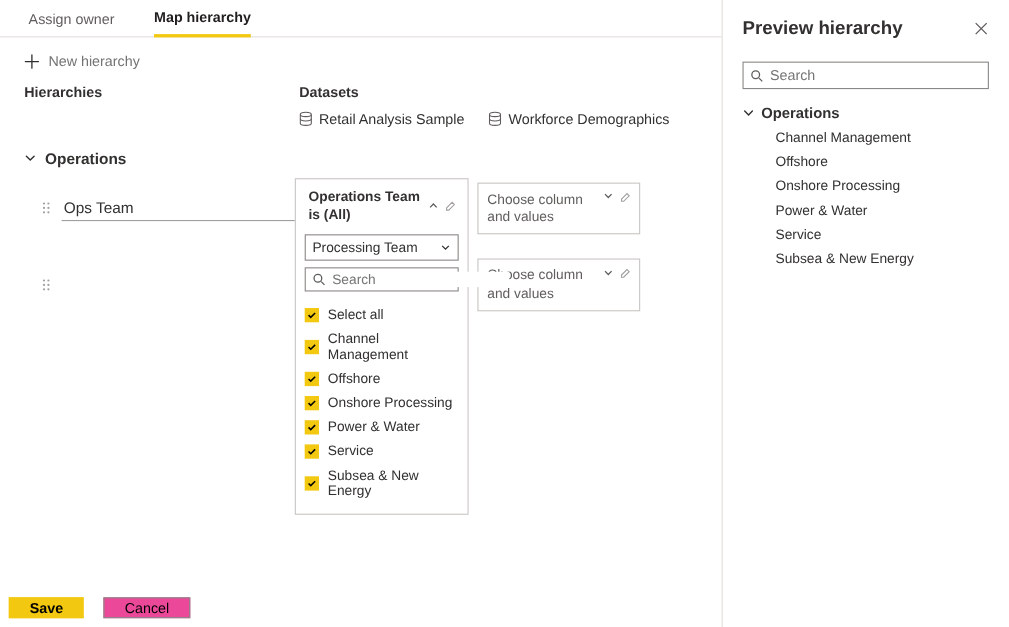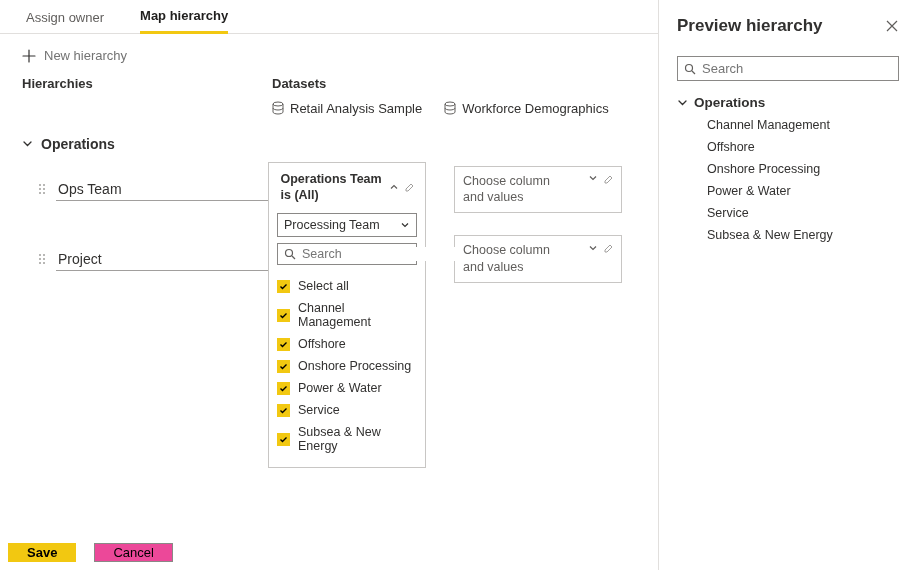--- a/index.html
+++ b/index.html
@@ -38,21 +38,21 @@
   .body-area { flex: 1; padding: 6px 22px 0; position: relative; overflow: visible; }
 
   .section-title { display: flex; align-items: center; gap: 8px; font-weight: 600; padding: 4px 0 14px; font-size: 14px; cursor: pointer; }
 
   .row { display: flex; align-items: center; }
   .row + .row { margin-top: 22px; }
 
   .hier-item { width: 250px; display: flex; align-items: center; gap: 10px; padding-left: 16px; }
   .hier-label { flex: 1; border-bottom: 1px solid #a19f9d; padding: 4px 2px 3px; font-size: 14px; }
 
-  .ds-slot { width: 168px; margin-right: 14px; }
+  .ds-slot { width: 148px; margin-right: 14px; }
 
   .slot-box { border: 1px solid #c8c6c4; padding: 6px 8px; display: flex; align-items: flex-start; justify-content: space-between; min-height: 44px; }
   .slot-box .txt { color: #605e5c; line-height: 1.35; font-size: 12.5px; max-width: 110px; }
   .slot-ctrls { display: flex; gap: 4px; align-items: center; }
 
   
   .dropdown-panel {
     position: absolute;
     left: 268px;
     top: 36px;
@@ -194,21 +194,20 @@
           <span class="icon grip">
             <svg width="8" height="12" viewBox="0 0 8 12">
                 <circle cx="2" cy="2" r="1" fill="#a19f9d"></circle>
                 <circle cx="6" cy="2" r="1" fill="#a19f9d"></circle>
                 <circle cx="2" cy="6" r="1" fill="#a19f9d"></circle>
                 <circle cx="6" cy="6" r="1" fill="#a19f9d"></circle>
                 <circle cx="2" cy="10" r="1" fill="#a19f9d"></circle>
                 <circle cx="6" cy="10" r="1" fill="#a19f9d"></circle>
               </svg>
           </span>
-          <div class="hier-label">Project</div>
         </div>
         <div class="ds-slot"></div>
         <div class="ds-slot">
           <div class="slot-box">
             <div class="txt">Choose column and values</div>
             <div class="slot-ctrls">
               <span class="icon mut">
                   <svg width="10" height="10" viewBox="0 0 10 10">
                     <path d="M2 3.5l3 3 3-3" stroke="#605e5c" stroke-width="1.2" fill="none"></path>
                   </svg>

